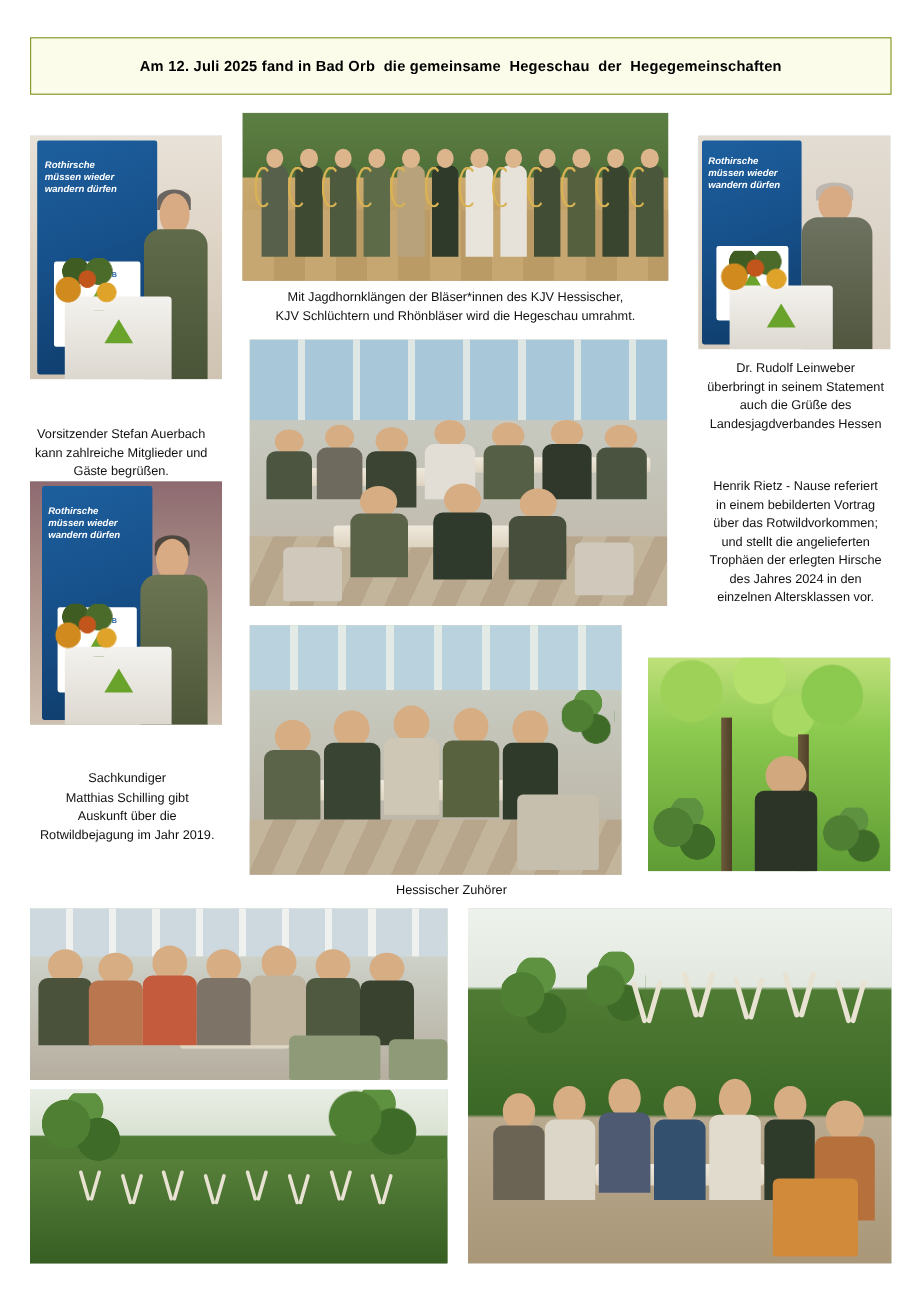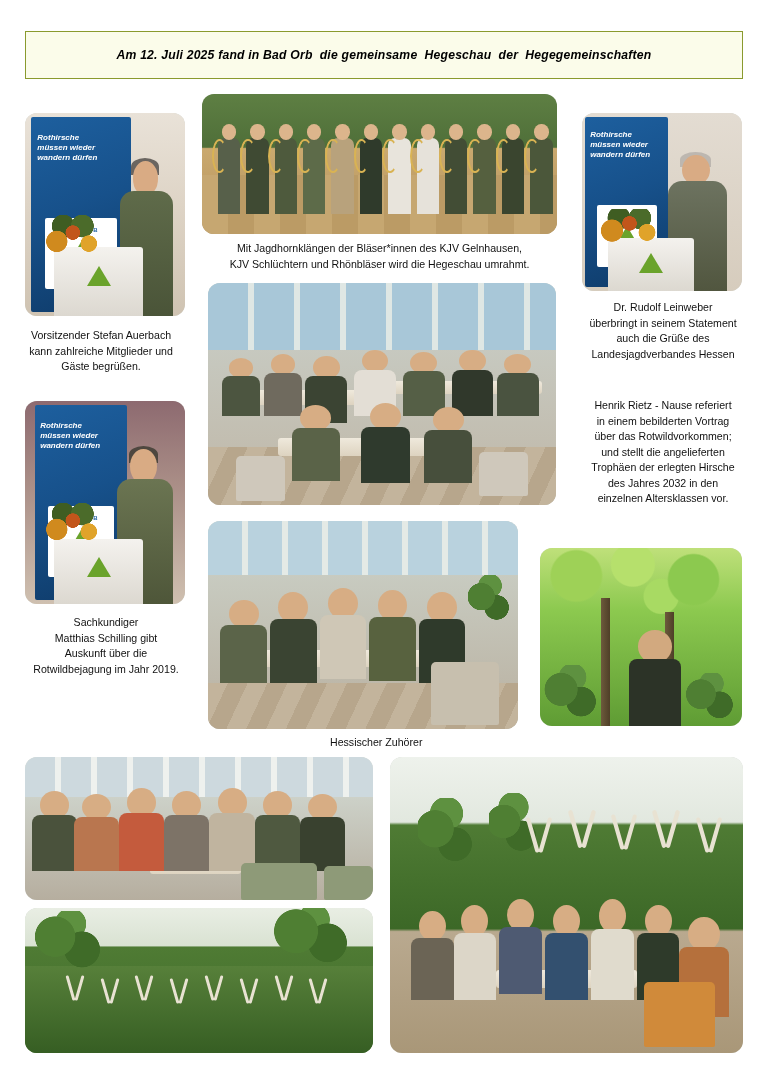--- a/index.html
+++ b/index.html
@@ -31,41 +31,39 @@
     align-items: center;
     justify-content: center;
   }
   .header-line {
     font-size: 12.2px;
     font-weight: bold;
     letter-spacing: 0.2px;
     line-height: 18px;
     text-align: center;
     white-space: pre;
-    font-style: italic;
   }
 
   
   .photo {
     position: absolute;
     overflow: hidden;
     background: #cfd4cd;
-    border-radius: 12px;
   }
   .photo .inner { position: absolute; inset: 0; }
 
   
   .caption {
     position: absolute;
     font-size: 10.6px;
     line-height: 15.5px;
     text-align: center;
     color: #111;
   }
-  .caption.left-col { text-align: center; }
+  .caption.left-col { text-align: center; margin-top: 27px; }
 
   
 
   
   .pod-bg {
     position: absolute; inset: 0;
     background:
       linear-gradient(180deg,#e9e2d8 0%, #ded4c6 45%, #cfc3b2 100%);
   }
   .pod-banner {
@@ -318,21 +316,21 @@
           <div class="horn"></div>
         </div>
       <div class="sp" style="left:92%;">
           <div class="b" style="background:#4b573a;"></div>
           <div class="h"></div>
           <div class="horn"></div>
         </div>
     </div>
   </div>
 </div>
-<div class="caption" style="left:202px; top:241px; width:355px; white-space:pre-line;">Mit Jagdhornklängen der Bläser*innen des KJV Gelnhausen,
+<div class="caption" style="left:202px; top:241px; width:355px; white-space:pre-line;">Mit Jagdhornklängen der Bläser*innen des KJV Hessischer,
 KJV Schlüchtern und Rhönbläser wird die Hegeschau umrahmt.</div>
 
 <div class="photo" style="left:582px; top:113px; width:160px; height:178px;">
   <div class="inner">
     <div class="pod-bg" style="background:linear-gradient(180deg,#e3dcd2 0%,#d6ccbd 100%);"></div>
     <div class="pod-banner" style="left:2%; width:52%;">
       <div class="bt">Rothirsche<br>müssen wieder<br>wandern dürfen</div>
       <div class="bad-orb">
           <div class="lbl">BAD ORB</div>
           <div class="tri"></div>
@@ -405,21 +403,21 @@
     <div class="ch" style="left:8%; bottom:2%; width:14%; height:20%;"></div>
     <div class="ch" style="left:78%; bottom:4%; width:14%; height:20%;"></div>
   </div>
 </div>
 
 <div class="caption" style="left:571px; top:398px; width:184px; white-space:pre-line;">Henrik Rietz - Nause referiert
 in einem bebilderten Vortrag
 über das Rotwildvorkommen;
 und stellt die angelieferten
 Trophäen der erlegten Hirsche
-des Jahres 2032 in den
+des Jahres 2024 in den
 einzelnen Altersklassen vor.</div>
 
 <div class="photo" style="left:25px; top:401px; width:160px; height:203px;">
   <div class="inner">
     <div class="pod-bg" style="background:linear-gradient(180deg,#8d6a70 0%,#a98d86 40%,#cfc0b0 100%);"></div>
     <div class="pod-banner" style="left:6%; width:58%;">
       <div class="bt">Rothirsche<br>müssen wieder<br>wandern dürfen</div>
       <div class="bad-orb">
           <div class="lbl">BAD ORB</div>
           <div class="tri"></div>

